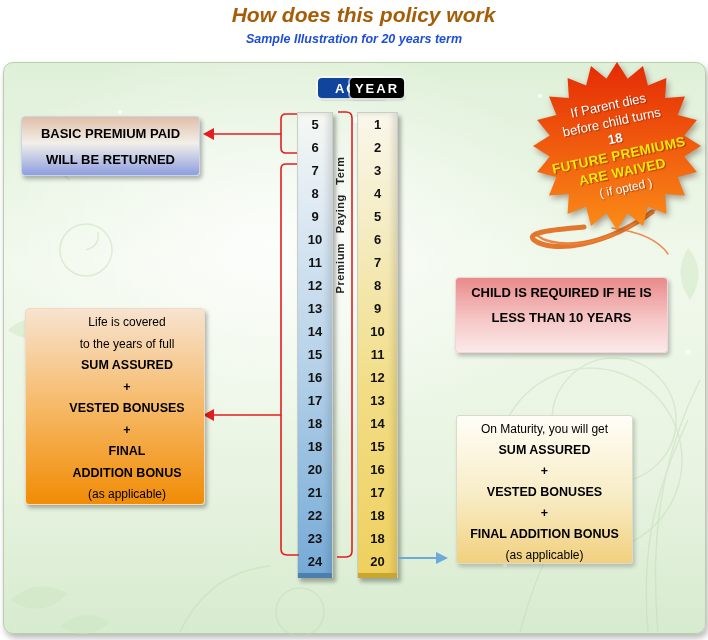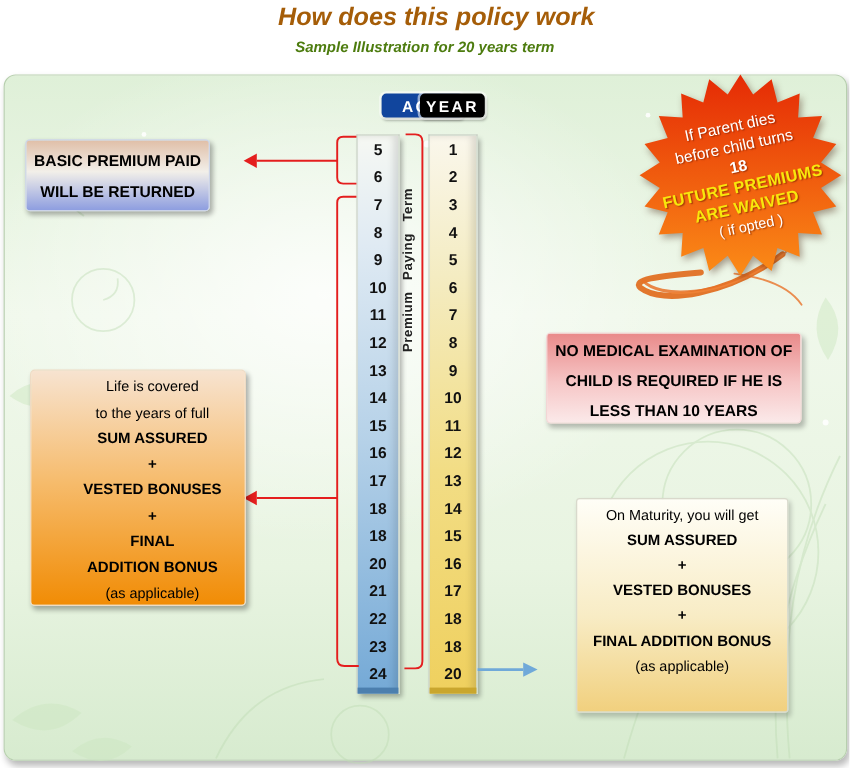--- a/index.html
+++ b/index.html
@@ -45,38 +45,38 @@
        transform:rotate(-90deg);text-align:center;
        font-size:11px;font-weight:bold;color:#222;word-spacing:6px;letter-spacing:.5px;}
 
   
   .connectors{position:absolute;left:0;top:0;width:708px;height:640px;z-index:5;pointer-events:none;}
 
   
   .box{position:absolute;z-index:6;text-align:center;border-radius:4px;}
   .box .ln-n{font-size:12px;color:#000;}
   .box .ln-b{font-size:12.5px;font-weight:bold;color:#000;}
-  .basic-box{left:21px;top:116px;width:154px;height:60px;
+  .basic-box{left:21px;top:116px;width:179px;height:60px;
        border:1px solid #ccd4e8;padding-top:4px;box-sizing:border-box;
        background:linear-gradient(180deg,#e0bfa8 0%,#f2efe9 45%,#8e9ee0 100%);
        box-shadow:2px 3px 4px rgba(0,0,0,0.3);}
   .basic-box div{line-height:26px;}
   .basic-box .ln-b{font-size:13px;}
   .life-box{left:25px;top:308px;width:180px;height:197px;
        border:1px solid #eedbc4;padding-top:3px;box-sizing:border-box;
        background:linear-gradient(180deg,#f7e3d0 0%,#f6bb6b 48%,#f18c05 100%);
        box-shadow:2px 3px 4px rgba(0,0,0,0.3);}
   .life-box div{line-height:21.5px;margin-left:24px;}
   .nomed-box{left:455px;top:277px;width:213px;height:76px;
        border:1px solid #f3d5d5;padding-top:2px;box-sizing:border-box;
        background:linear-gradient(180deg,#e98a8a 0%,#f6c6c6 55%,#fbe9e9 100%);
        box-shadow:2px 3px 4px rgba(0,0,0,0.25);}
   .nomed-box div{line-height:25px;}
   .nomed-box .ln-b{font-size:13px;}
-  .maturity-box{left:480px;top:415px;width:177px;height:179px;
+  .maturity-box{left:456px;top:415px;width:177px;height:149px;
        border:1px solid #d9d9cc;padding-top:3px;box-sizing:border-box;border-radius:3px;
        background:linear-gradient(180deg,#fffef7 0%,#f8ecc5 55%,#f1d07e 100%);
        box-shadow:2px 3px 4px rgba(0,0,0,0.2);}
   .maturity-box div{line-height:21px;}
 
   
   .star-svg{position:absolute;left:527px;top:54px;width:180px;height:184px;z-index:6;
             filter:drop-shadow(2px 3px 3px rgba(60,20,0,0.4));}
   .star-text{position:absolute;left:537px;top:88px;width:160px;height:118px;z-index:7;
        transform:rotate(-12deg);display:flex;flex-direction:column;justify-content:center;
@@ -87,21 +87,21 @@
   .sb-ws{color:#fff;font-size:12px;}
   .swoosh{position:absolute;left:0;top:0;width:708px;height:640px;z-index:5;pointer-events:none;}
 </style>
 </head>
 <body>
 
 <div class="stage">
 
   <div class="hdr">
     <div class="title" style="color: rgb(165, 93, 8); margin-left: 19px;">How does this policy work</div>
-    <div class="subtitle" style="color: #4d7c0f;">Sample Illustration for 20 years term</div>
+    <div class="subtitle" style="color: #1d4ed8;">Sample Illustration for 20 years term</div>
   </div>
 
   <div class="panel"></div>
 
   <svg class="decor" viewBox="0 0 708 640">
     <g stroke="#bfdcb4" fill="none" opacity="0.45" stroke-width="1.5">
       <circle cx="614" cy="420" r="62"></circle>
       <circle cx="590" cy="460" r="92"></circle>
       <path d="M700,380 C660,460 650,540 658,632"></path>
       <path d="M688,420 C650,500 642,560 648,632"></path>
@@ -236,21 +236,20 @@
       <div class="ln-b">SUM ASSURED</div>
       <div class="ln-b">+</div>
       <div class="ln-b">VESTED BONUSES</div>
       <div class="ln-b">+</div>
       <div class="ln-b">FINAL</div>
       <div class="ln-b">ADDITION BONUS</div>
       <div class="ln-n">(as applicable)</div>
     </div>
 
   <div class="box nomed-box">
-      <div class="ln-b">NO MEDICAL EXAMINATION OF</div>
       <div class="ln-b">CHILD IS REQUIRED IF HE IS</div>
       <div class="ln-b">LESS THAN 10 YEARS</div>
     </div>
 
   <div class="box maturity-box">
       <div class="ln-n">On Maturity, you will get</div>
       <div class="ln-b">SUM ASSURED</div>
       <div class="ln-b">+</div>
       <div class="ln-b">VESTED BONUSES</div>
       <div class="ln-b">+</div>

